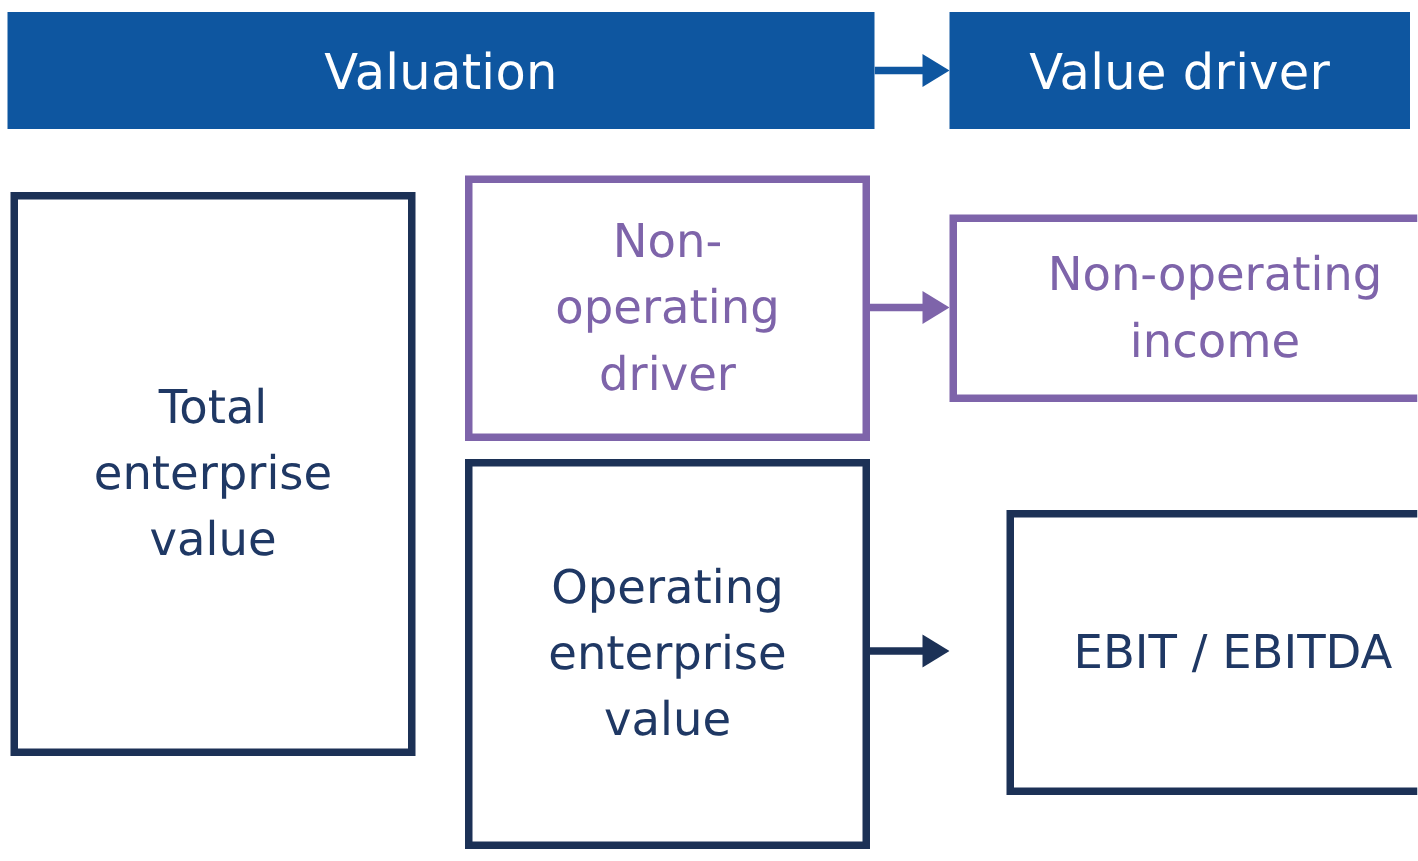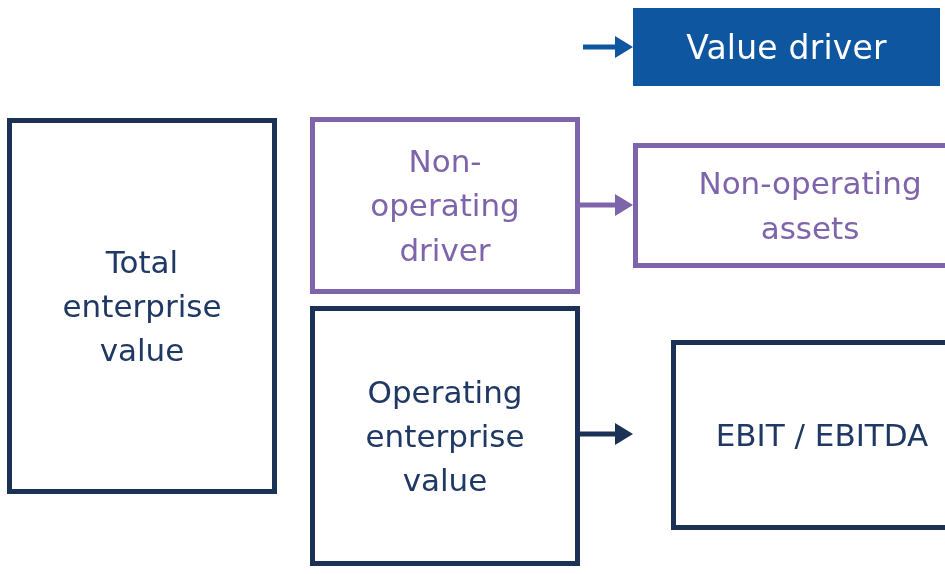--- a/index.html
+++ b/index.html
@@ -45,31 +45,34 @@
   .arrow{position:absolute;display:block;}
   .arrow.blue{color:var(--blue);}
   .arrow.purple{color:var(--purple);}
   .arrow.navy{color:var(--navy-border);}
 </style>
 </head>
 <body>
 
 <div class="canvas">
 
+  <div class="hdr" style="left:5px;top:8px;width:578px;height:78px;">
+    <span>Valuation</span>
+  </div>
 
   <svg class="arrow blue" style="left:583px;top:34px;" width="50" height="26" viewBox="0 0 50 26">
     <line x1="0" y1="13" x2="34" y2="13" stroke="currentColor" stroke-width="5"></line>
     <polygon points="32,2 50,13 32,24" fill="currentColor"></polygon>
   </svg>
 
   <div class="hdr" style="left:633px;top:8px;width:307px;height:78px;">
     <span>Value driver</span>
   </div>
 
-  <div class="box navy" style="left:7px;top:118px;width:270px;height:376px;justify-content:center;">
+  <div class="box navy" style="left:7px;top:128px;width:270px;height:376px;justify-content:center;">
     <span class="ln">Total</span>
     <span class="ln">enterprise</span>
     <span class="ln">value</span>
   </div>
 
   <div class="box purple" style="left:310px;top:117px;width:270px;height:177px;">
     <span class="ln">Non-</span>
     <span class="ln">operating</span>
     <span class="ln">driver</span>
   </div>
@@ -85,20 +88,20 @@
     <polygon points="35,2 53,13 35,24" fill="currentColor"></polygon>
   </svg>
 
   <svg class="arrow navy" style="left:580px;top:421px;" width="53" height="26" viewBox="0 0 53 26">
     <line x1="0" y1="13" x2="37" y2="13" stroke="currentColor" stroke-width="5"></line>
     <polygon points="35,2 53,13 35,24" fill="currentColor"></polygon>
   </svg>
 
   <div class="box purple" style="left:633px;top:143px;width:354px;height:125px;">
     <span class="ln">Non-operating</span>
-    <span class="ln">assets</span>
+    <span class="ln">income</span>
   </div>
 
   <div class="box navy" style="left:633px;top:340px;width:302px;height:190px;margin-left:38px;">
     <span class="ln">EBIT / EBITDA</span>
   </div>
 
 </div>
 
 </body></html>

